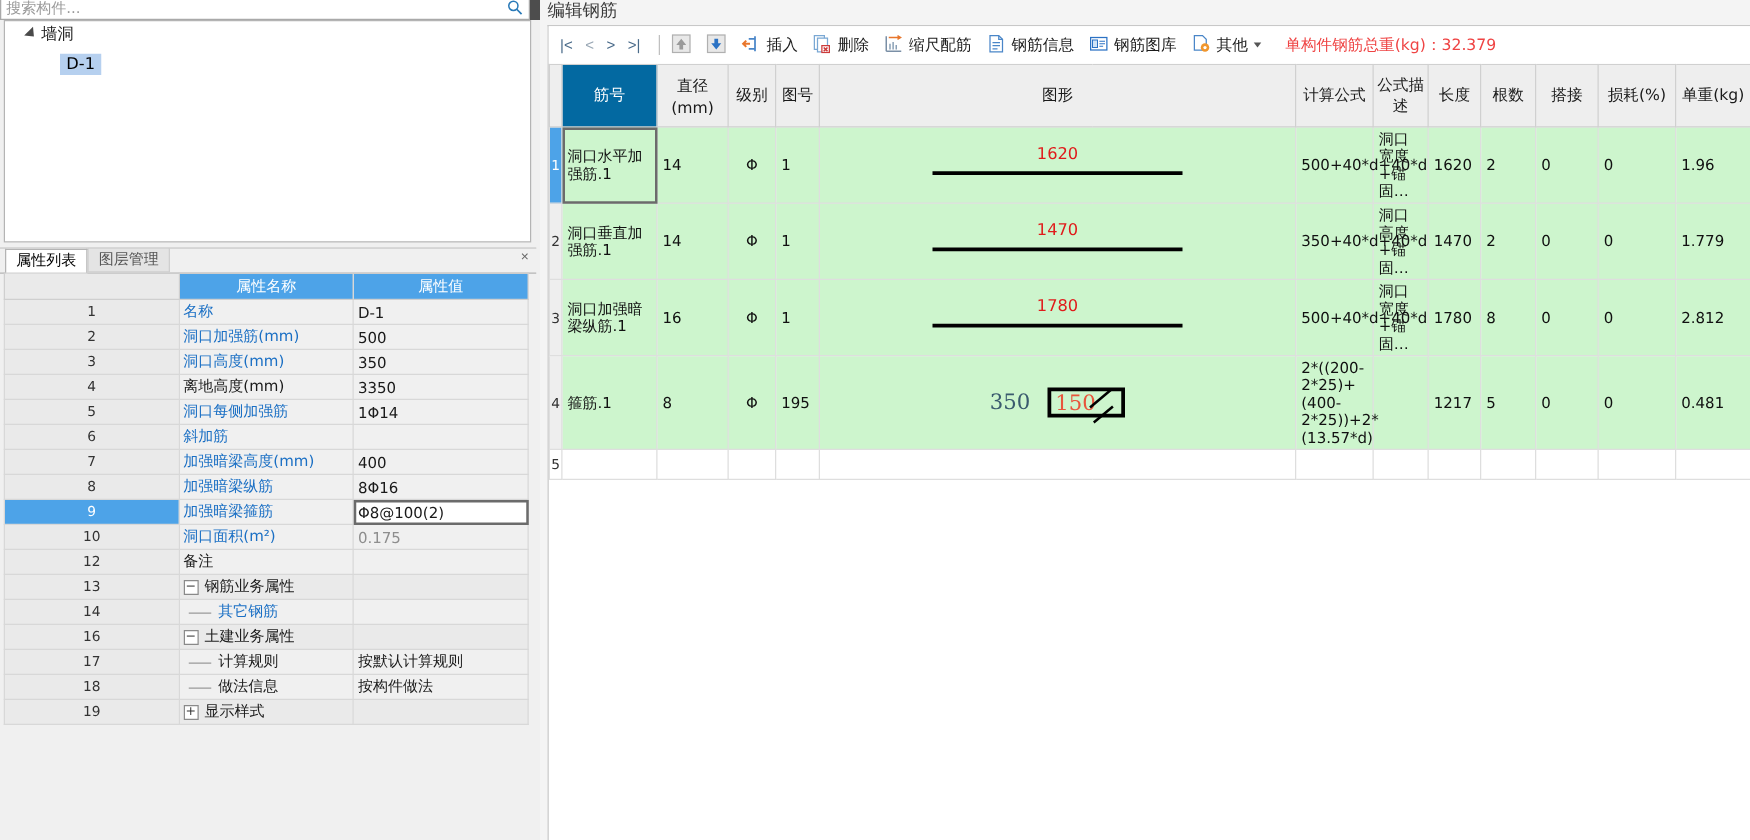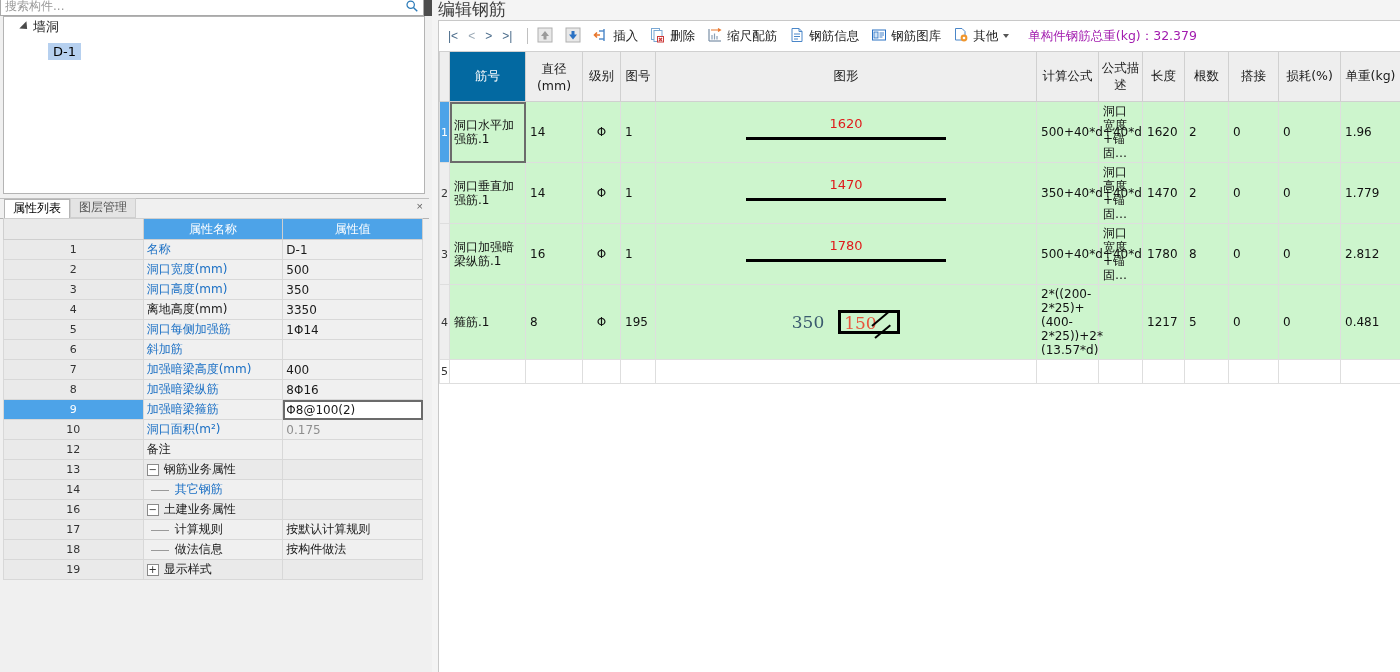--- a/index.html
+++ b/index.html
@@ -117,21 +117,21 @@
   .edit-cell {
     outline: 2px solid #6b6b6b; outline-offset: -2px; background: #fff;
   }
 
   
   .right-panel {
     position: absolute; left: 432px; top: 0; width: 968px; height: 672px;
     background: #f4f4f4;
   }
   .rp-title {
-    position: absolute; left: 6px; top: 0px; font-size: 17px; color: #3a3a3a;
+    position: absolute; left: 6px; top: 0px; font-size: 14px; color: #3a3a3a;
     font-family: "DejaVu Sans", sans-serif; line-height: 18px;
   }
   .rp-body {
     position: absolute; left: 6px; top: 20px; width: 962px; height: 652px;
     background: #ffffff; border: 1px solid #c8c8c8; border-right: none; border-bottom: none;
     box-sizing: border-box;
   }
   .toolbar {
     position: relative; height: 30px; display: flex; align-items: center;
     padding-left: 4px; background: #ffffff; font-family: "DejaVu Sans", sans-serif;
@@ -142,21 +142,21 @@
     font-family: "Liberation Sans", sans-serif;
   }
   .nav-btn.dim { color: #9aa8b5; }
   .tb-item {
     display: flex; align-items: center; height: 24px; padding: 0 5px; margin-right: 2px;
     font-size: 12.5px; color: #1a1a1a; white-space: nowrap;
   }
   .tb-item .lbl { margin-left: 4px; }
   .tb-sep { width: 1px; height: 16px; background: #c0c0c0; margin: 0 4px; }
   .tb-total {
-    font-size: 12.5px; color: #a21caf; margin-left: 12px; white-space: nowrap;
+    font-size: 12.5px; color: #ef4444; margin-left: 12px; white-space: nowrap;
   }
   .caret {
     width: 0; height: 0; border-left: 3.5px solid transparent;
     border-right: 3.5px solid transparent; border-top: 4px solid #555; margin-left: 5px;
   }
 
   
   .rebar-wrap { position: absolute; left: 0; top: 30px; right: 0; bottom: 0; overflow: hidden; }
   table.rebar {
     border-collapse: collapse; table-layout: fixed; width: 961px;
@@ -253,21 +253,21 @@
           </tr>
         </thead>
         <tbody id="prop-body">
             <tr>
               <td class="idx">1</td>
               <td class="pname"><span class="blue">名称</span></td>
               <td class="pval"><span class="dark">D-1</span></td>
             </tr>
             <tr>
               <td class="idx">2</td>
-              <td class="pname"><span class="blue">洞口宽度(mm)</span></td>
+              <td class="pname"><span class="blue">洞口加强筋(mm)</span></td>
               <td class="pval"><span class="dark">500</span></td>
             </tr>
             <tr>
               <td class="idx">3</td>
               <td class="pname"><span class="blue">洞口高度(mm)</span></td>
               <td class="pval"><span class="dark">350</span></td>
             </tr>
             <tr>
               <td class="idx">4</td>
               <td class="pname"><span class="dark">离地高度(mm)</span></td>

